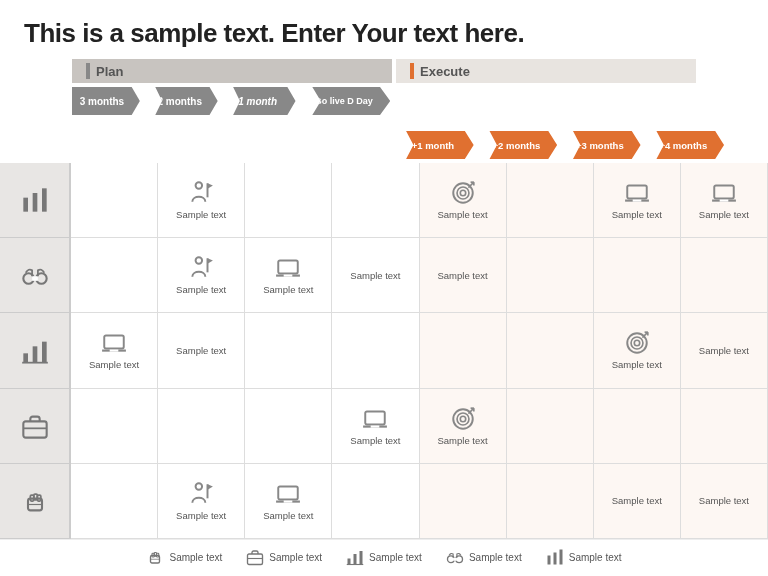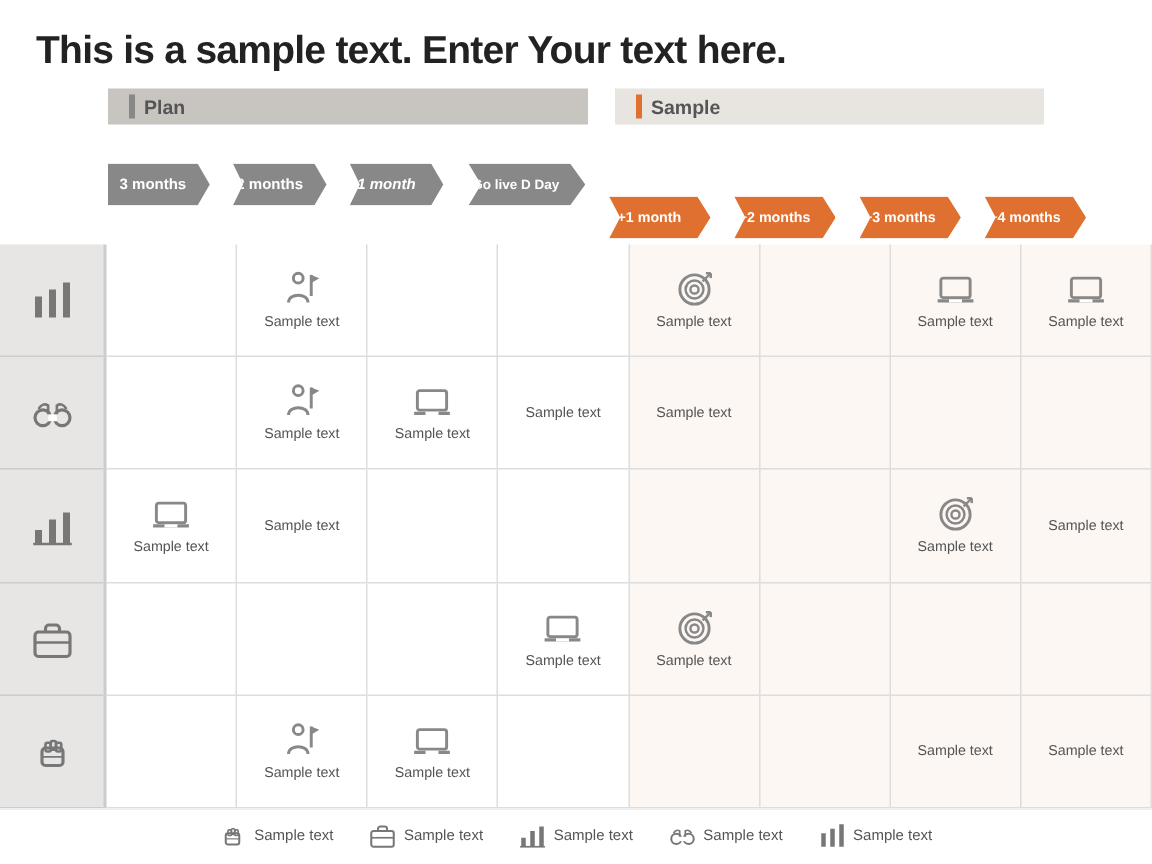--- a/index.html
+++ b/index.html
@@ -28,21 +28,21 @@
       font-size: 26px;
       font-weight: bold;
       color: #222;
       letter-spacing: -0.5px;
     }
 
     
     .phase-header {
       display: flex;
       padding: 0 72px 4px 72px;
-      gap: 18px;
+      gap: 4px;
     }
     .phase-plan {
       background: #c8c4c0;
       color: #555;
       font-size: 13px;
       font-weight: bold;
       padding: 4px 14px;
       width: 320px;
       display: flex;
       align-items: center;
@@ -70,21 +70,21 @@
       height: 16px;
       background: #e07030;
       display: inline-block;
     }
 
     
     .timeline-row {
       display: flex;
       padding: 0 44px 0 72px;
       margin-bottom: 4px;
-      align-items: center;
+      align-items: flex-start;
       gap: 16px;
     }
 
     .arrow-gray {
       background: #888;
       color: #fff;
     }
     .arrow-orange {
       background: #e07030;
       color: #fff;
@@ -213,21 +213,21 @@
     <div class="title-text">This is a sample text. Enter Your text here.</div>
   </div>
 
   <div class="phase-header">
     <div class="phase-plan">
       <span class="phase-plan-bar"></span>
       <span>Plan</span>
     </div>
     <div class="phase-execute">
       <span class="phase-execute-bar"></span>
-      <span>Sample</span>
+      <span>Execute</span>
     </div>
   </div>
 
   <div class="timeline-row" id="timeline-row">
   <div class="arrow-shape first arrow-gray" style="width: 72px; font-size: 10px;">3 months</div>
       <div class="arrow-shape notfirst arrow-gray" style="width: 72px; font-size: 10px;">2 months</div>
       <div class="arrow-shape notfirst arrow-gray" style="width: 72px; font-size: 10px; font-style: italic;">1 month</div>
       <div class="arrow-shape notfirst arrow-gray" style="width: 90px; font-size: 9px;">Go live D Day</div>
       <div class="arrow-shape notfirst arrow-orange" style="width: 78px; font-size: 9.5px;">+1 month</div>
       <div class="arrow-shape notfirst arrow-orange" style="width: 78px; font-size: 9.5px;">+2 months</div>

